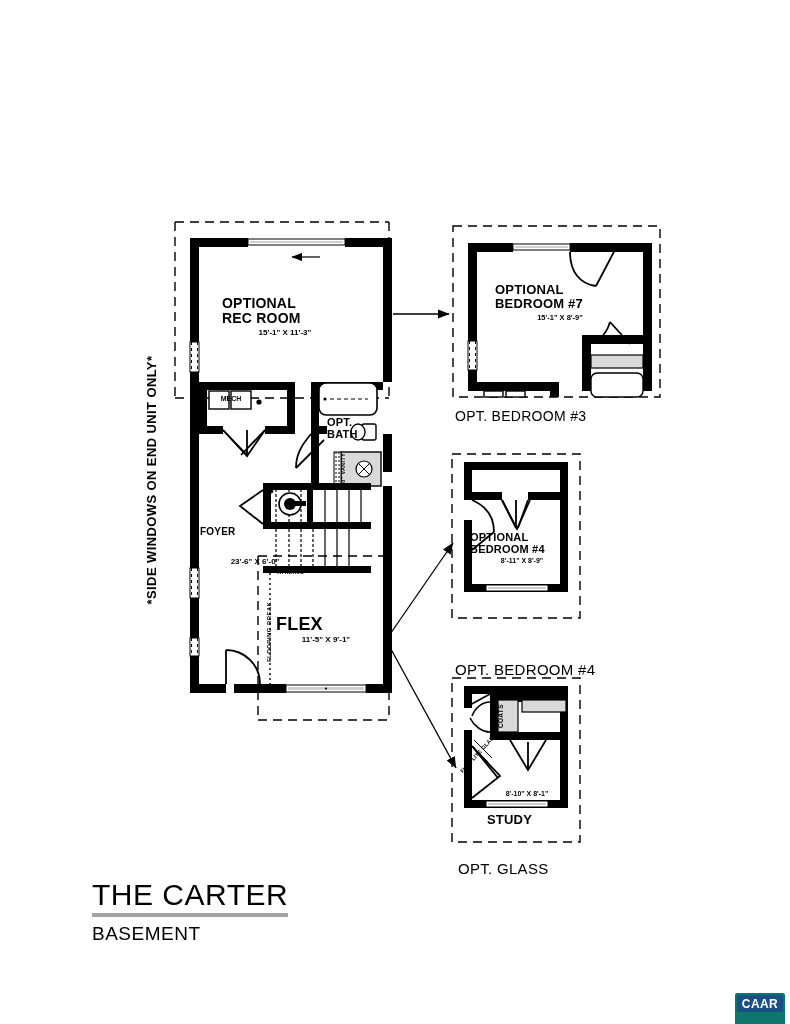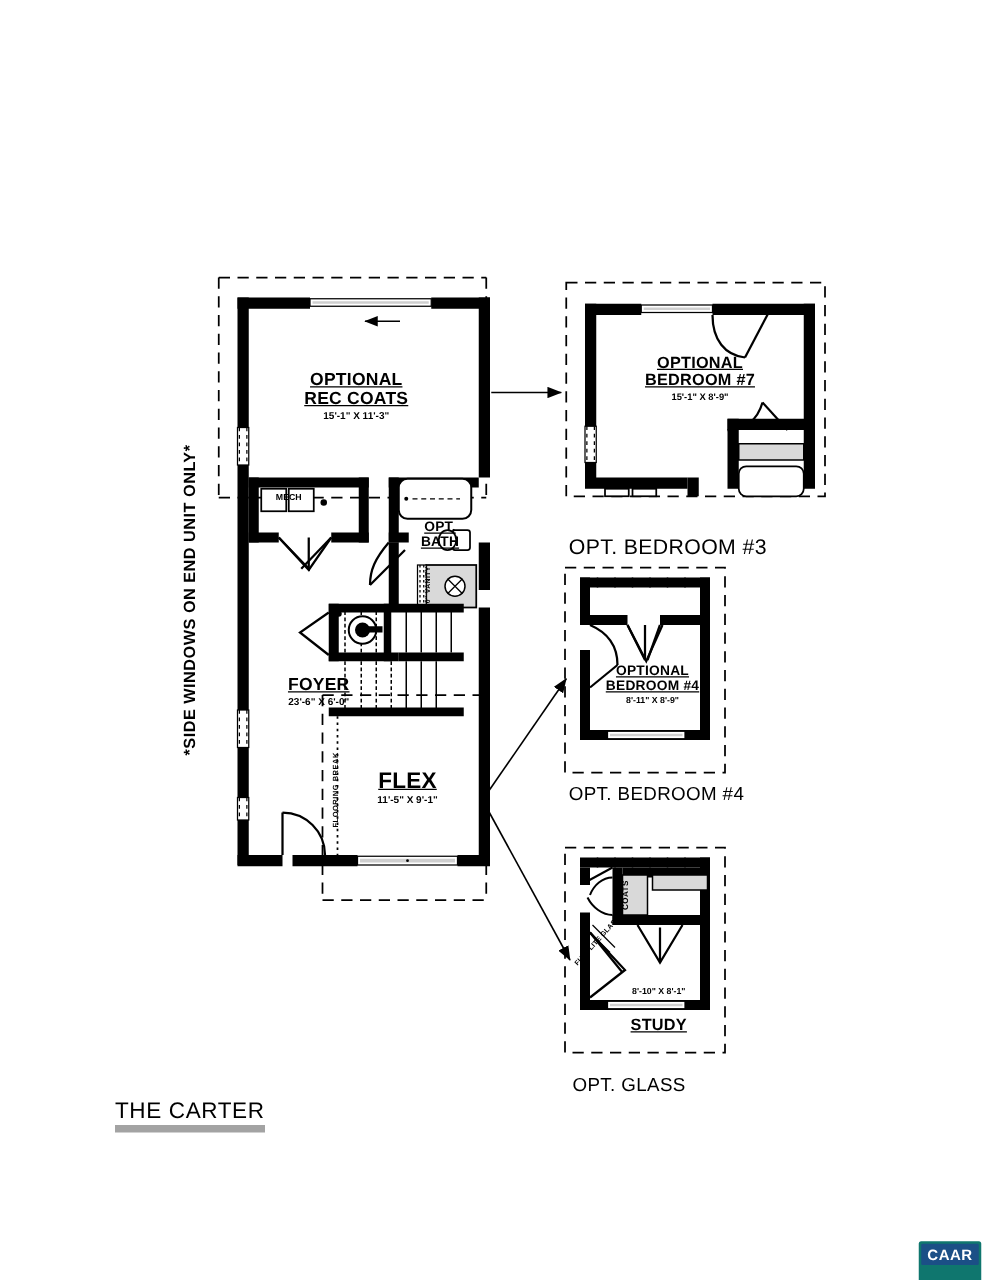--- a/index.html
+++ b/index.html
@@ -7,33 +7,32 @@
     width:790px;height:1024px;position:relative;overflow:hidden;
     font-family:"Liberation Sans", sans-serif;
     color:#000;
   }
   .stage{position:absolute;left:0;top:0;width:790px;height:1024px;}
   svg.plan{position:absolute;left:0;top:0;width:790px;height:1024px;}
 
   
   .t{position:absolute;white-space:nowrap;}
   .room-name{
-    font-weight:bold;text-align:center;
-    text-decoration:underline;
+    font-weight:bold;text-align:left;
     letter-spacing:.2px;
   }
   .room-dim{font-weight:bold;text-align:center;}
   .caption{font-weight:normal;letter-spacing:.3px;}
   .tiny{font-weight:bold;}
 
   
   #title-block{position:absolute;left:92px;top:878px;}
   #plan-title{
-    font-size:18px;font-weight:normal;letter-spacing:.5px;
-    border-bottom:6px solid #a3a3a3;display:inline-block;padding-bottom:1px;
+    font-size:30px;font-weight:normal;letter-spacing:.5px;
+    border-bottom:4px solid #a3a3a3;display:inline-block;padding-bottom:1px;
   }
   #plan-subtitle{font-size:19px;font-weight:normal;letter-spacing:.5px;margin-top:6px;}
 
   
   #side-note{
     position:absolute;left:-6px;top:480px;width:300px;
     transform:rotate(-90deg);transform-origin:150px 0px;
     font-size:13px;font-weight:bold;letter-spacing:.4px;text-align:center;
   }
 
@@ -407,67 +406,68 @@
 
     <g stroke="#000" stroke-width="1.3" fill="none">
       <path d="M386 640 L453 543" marker-end="url(#arrowhead)"></path>
       <path d="M386 640 L456 768" marker-end="url(#arrowhead)"></path>
     </g>
 
   </svg>
 
   <div class="t room-name" style="left:222px;top:296px;width:126px;font-size:14px;line-height:15px;">
     <span>OPTIONAL</span><br>
-    <span>REC COATS</span>
+    <span>REC ROOM</span>
   </div>
   <div class="t room-dim" style="left:222px;top:328px;width:126px;font-size:8px;">15'-1" X 11'-3"</div>
 
   <div class="t tiny" style="left:209px;top:395px;width:44px;font-size:7px;text-align:center;">MECH</div>
 
   <div class="t room-name" style="left:327px;top:416px;width:50px;font-size:11px;line-height:12px;">
     <span>OPT.</span><br>
     <span>BATH</span>
   </div>
 
   <div class="t tiny rot90" style="left:340px;top:486px;font-size:5.5px;letter-spacing:.3px;">30" VANITY</div>
 
-  <div class="t room-name" style="left:200px;top:540px;width:110px;font-size:14px;line-height:15px;">FOYER</div>
+  <div class="t room-name" style="left:200px;top:524px;width:110px;font-size:10px;line-height:15px;">FOYER</div>
   <div class="t room-dim" style="left:200px;top:557px;width:110px;font-size:8px;">23'-6" X 6'-0"</div>
 
   <div class="t tiny" style="left:277px;top:569px;font-size:6px;letter-spacing:.4px;">RAILING</div>
 
   <div class="t tiny rot90" style="left:266px;top:662px;font-size:6px;letter-spacing:.4px;">FLOORING BREAK</div>
 
   <div class="t room-name" style="left:276px;top:617px;width:100px;font-size:18px;line-height:15px;">FLEX</div>
   <div class="t room-dim" style="left:276px;top:635px;width:100px;font-size:8px;">11'-5" X 9'-1"</div>
 
   <div class="t room-name" style="left:495px;top:283px;width:130px;font-size:13px;line-height:14px;">
     <span>OPTIONAL</span><br>
     <span>BEDROOM #7</span>
   </div>
   <div class="t room-dim" style="left:495px;top:313px;width:130px;font-size:7.5px;">15'-1" X 8'-9"</div>
-  <div class="t caption" style="left:455px;top:428px;font-size:17px;">OPT. BEDROOM #3</div>
+  <div class="t caption" style="left:455px;top:408px;font-size:14px;">OPT. BEDROOM #3</div>
 
   <div class="t room-name" style="left:470px;top:531px;width:104px;font-size:11px;line-height:12px;">
     <span>OPTIONAL</span><br>
     <span>BEDROOM #4</span>
   </div>
   <div class="t room-dim" style="left:470px;top:557px;width:104px;font-size:7px;">8'-11" X 8'-9"</div>
-  <div class="t caption" style="left:455px;top:627px;font-size:15px;">OPT. BEDROOM #4</div>
+  <div class="t caption" style="left:455px;top:661px;font-size:15px;">OPT. BEDROOM #4</div>
 
   <div class="t room-name" style="left:487px;top:773px;width:80px;font-size:13px;line-height:14px;margin-top:40px;">STUDY</div>
   <div class="t room-dim" style="left:487px;top:790px;width:80px;font-size:7px;">8'-10" X 8'-1"</div>
   <div class="t tiny rot90" style="left:497px;top:728px;font-size:6.5px;letter-spacing:.3px;">COATS</div>
   <div class="t tiny rot45" style="left:459px;top:770px;font-size:5.5px;letter-spacing:.2px;">FULL LITE GLASS</div>
   <div class="t caption" style="left:458px;top:860px;font-size:15px;">OPT. GLASS</div>
 
   <div id="side-note">*SIDE WINDOWS ON END UNIT ONLY*</div>
 
   <div id="title-block">
     <div id="plan-title">THE CARTER</div>
+    <div id="plan-subtitle">BASEMENT</div>
   </div>
 
   <div id="caar-logo">
     <div id="caar-inner">
       <span id="caar-text">CAAR</span>
     </div>
   </div>
 
 </div>
 

